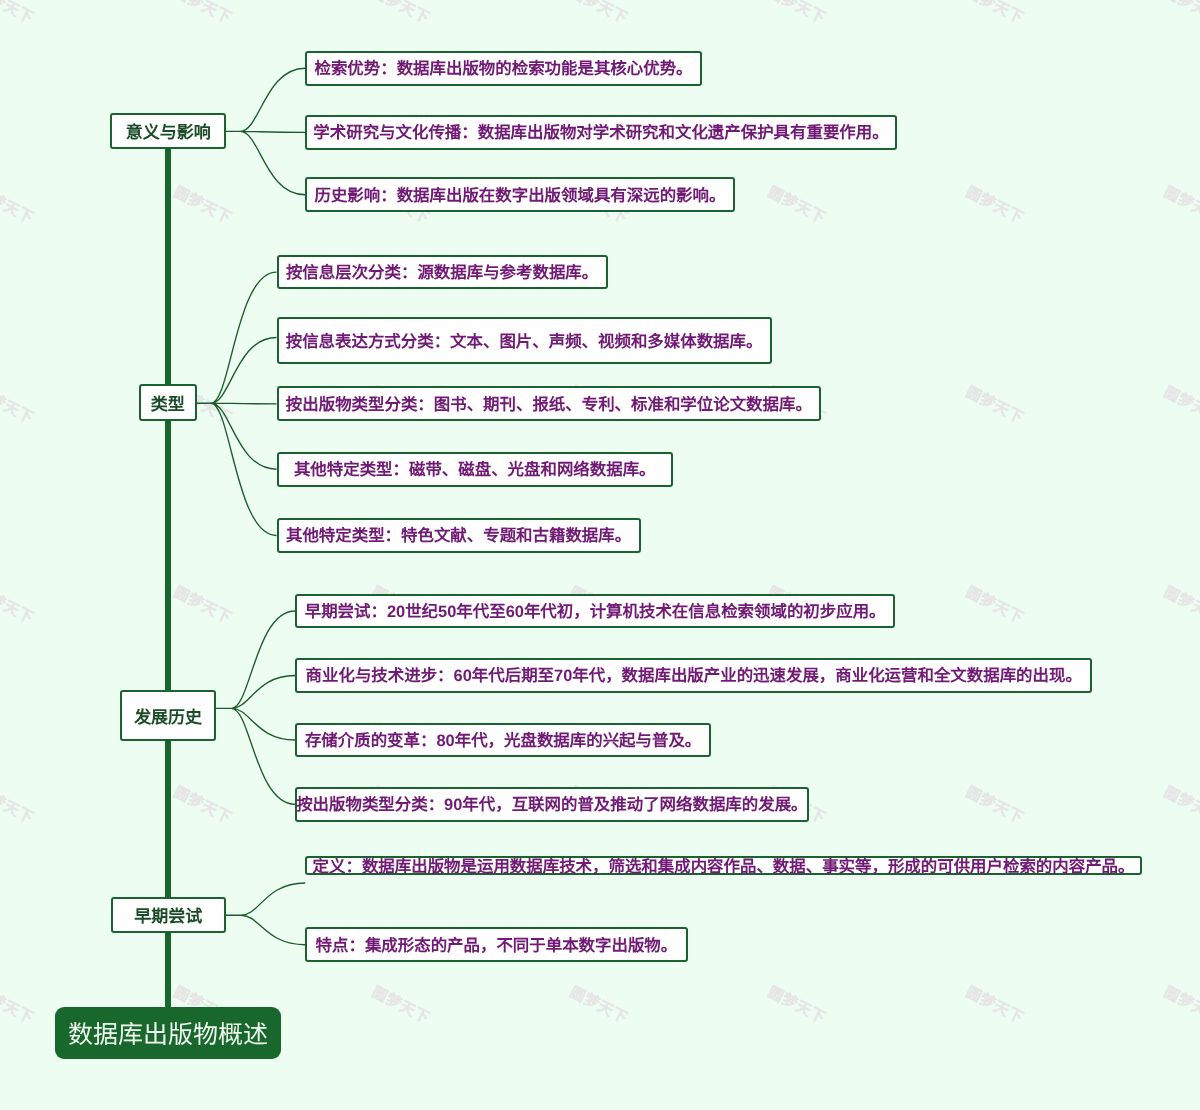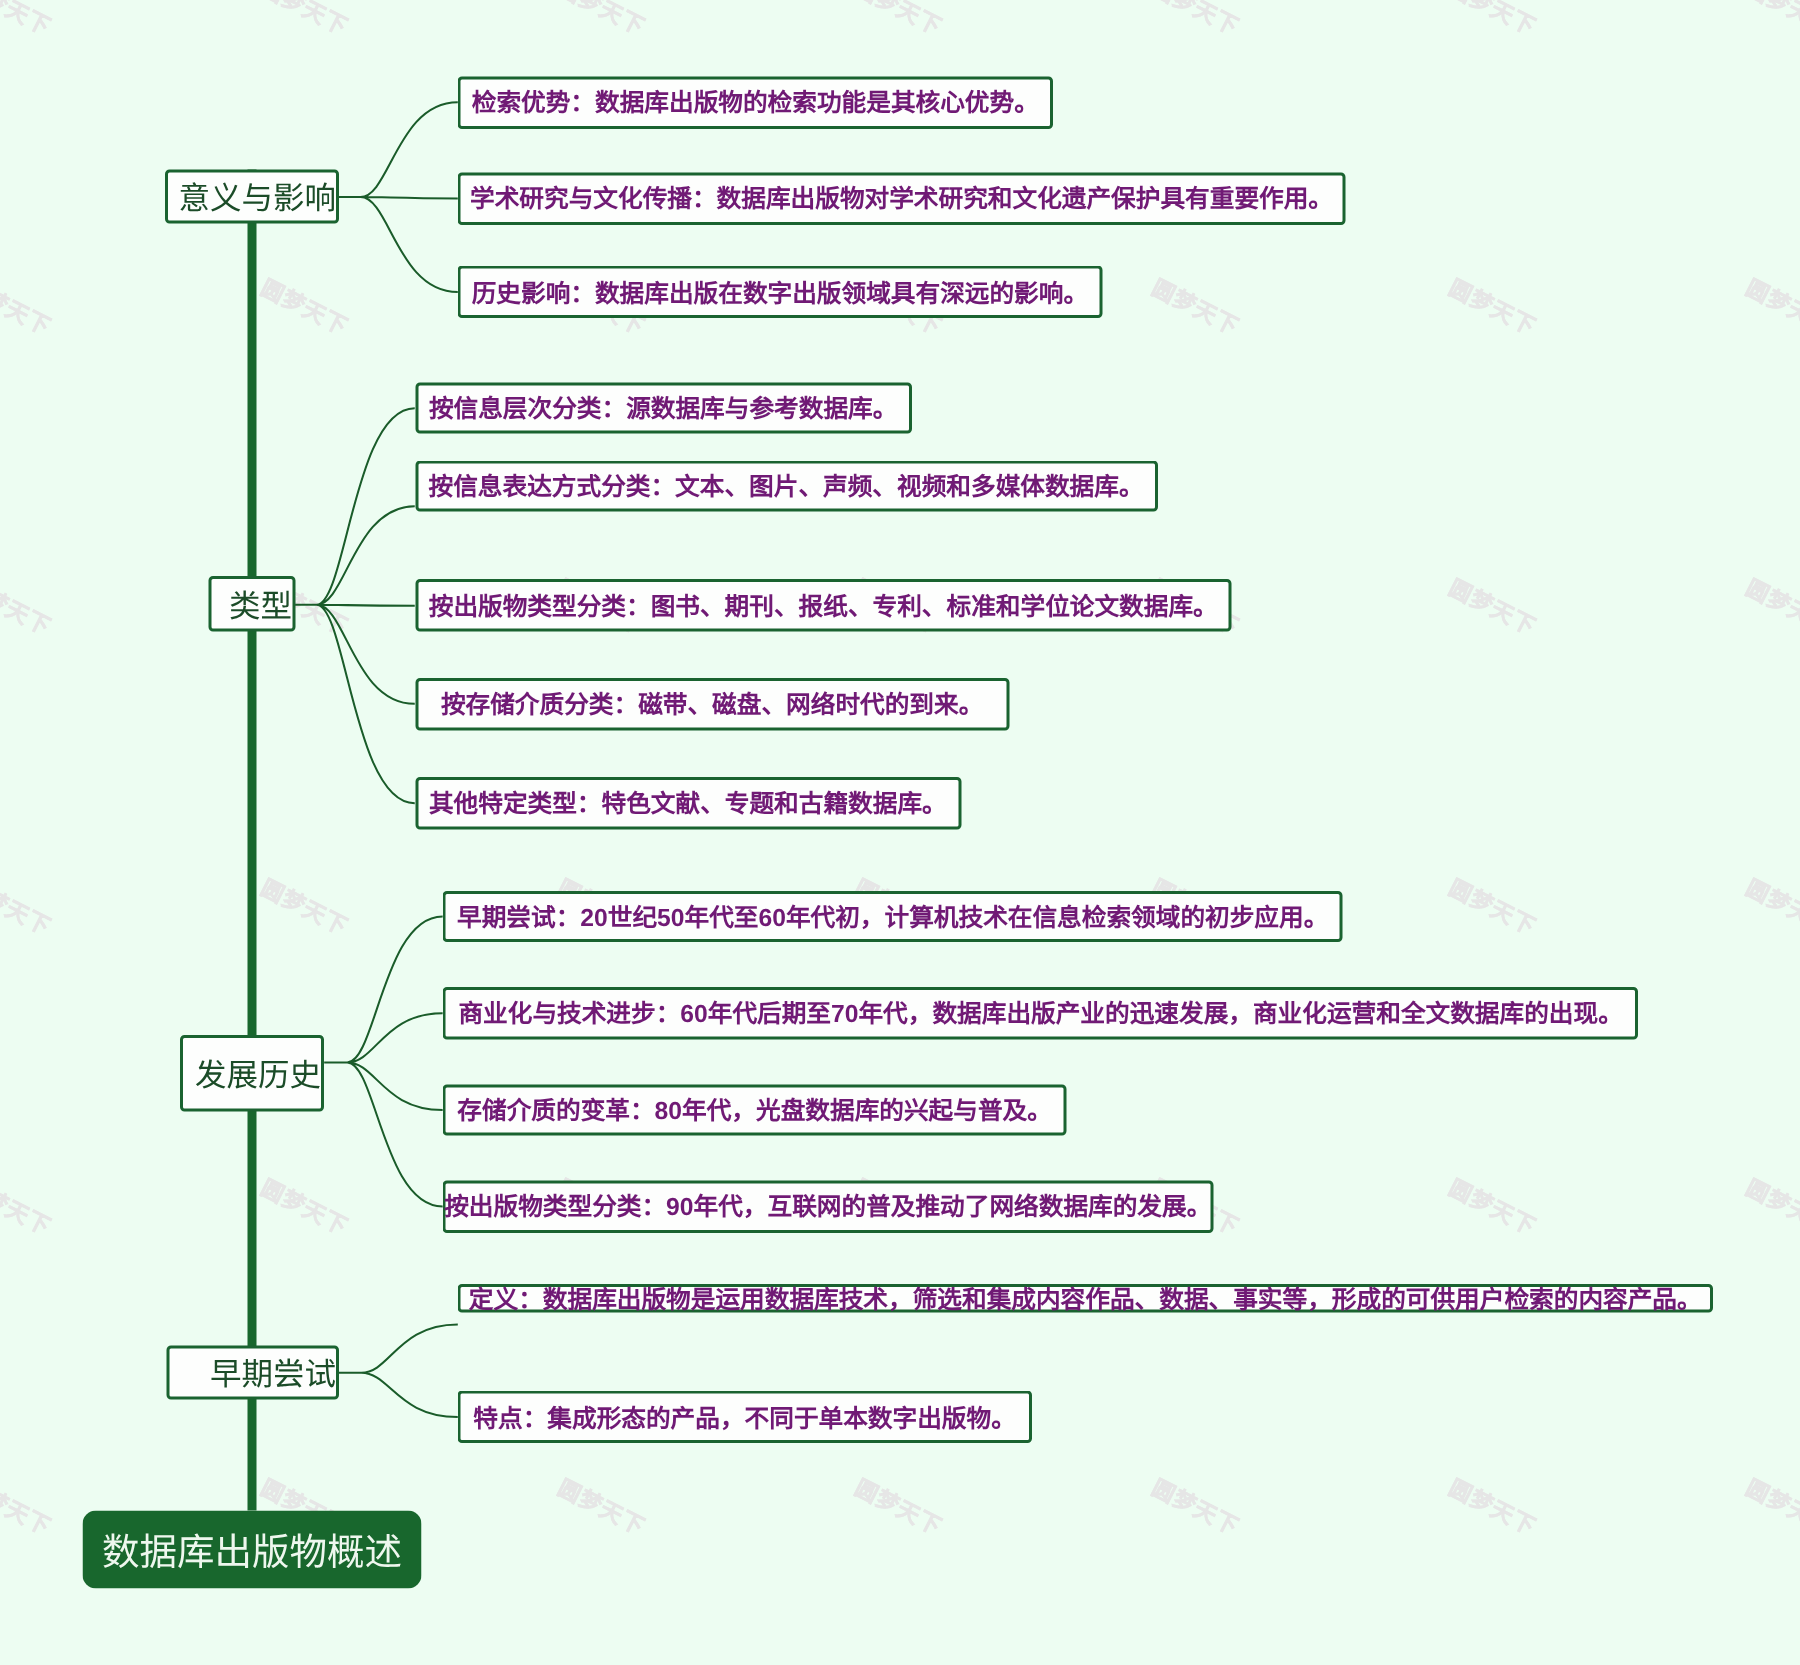--- a/index.html
+++ b/index.html
@@ -15,21 +15,21 @@
   .wm{position:absolute;color:#e6e6e6;font-size:15px;font-weight:700;
       letter-spacing:0.6px;white-space:nowrap;transform:rotate(27deg);transform-origin:0 0;
       -webkit-text-stroke:0.32px #e6e6e6;}
   #links{position:absolute;left:0;top:0;width:1200px;height:1110px;overflow:visible;}
   .node{position:absolute;transform:translateZ(0);box-sizing:border-box;white-space:nowrap;
         display:flex;align-items:center;justify-content:center;}
   .leaf > span{position:relative;top:-1px;}
   .leaf{background:#fdfefd;border:2px solid #1a6330;border-radius:3px;
         color:#701a75;font-weight:700;font-size:16.45px;}
   .branch{background:#fdfefd;border:2px solid #1a6330;border-radius:3px;
-        color:#1b4c28;font-weight:400;font-size:21px;justify-content:flex-end;}
+        color:#1b4c28;font-weight:700;font-size:17px;}
   .root{background:#18672d;border-radius:9px;color:#eef7ee;font-size:25px;font-weight:400;}
   .trunk{position:absolute;left:165px;top:113px;width:6px;height:894px;background:#18672d;}
 </style>
 </head>
 <body>
 
 <div id="stage">
   <div id="watermarks">
       <div class="wm" style="left: -18.5px; top: -19px;">圆梦天下</div>
       <div class="wm" style="left: 179.5px; top: -19px;">圆梦天下</div>
@@ -93,28 +93,28 @@
     <div class="node leaf" style="left:305.2px;top:177.3px;width:429.5px;height:34.8px">
       <span>历史影响：数据库出版在数字出版领域具有深远的影响。</span>
     </div>
 
     <div class="node branch" style="left:138.8px;top:384.4px;width:57.9px;height:37.0px">
       <span>类型</span>
     </div>
     <div class="node leaf" style="left:276.5px;top:254.7px;width:331.2px;height:34.8px">
       <span>按信息层次分类：源数据库与参考数据库。</span>
     </div>
-    <div class="node leaf" style="left:276.5px;top:307px;width:495.1px;height:34px">
+    <div class="node leaf" style="left:276.5px;top:317px;width:495.1px;height:47px">
       <span>按信息表达方式分类：文本、图片、声频、视频和多媒体数据库。</span>
     </div>
     <div class="node leaf" style="left:276.5px;top:386.4px;width:544.7px;height:34.8px">
       <span>按出版物类型分类：图书、期刊、报纸、专利、标准和学位论文数据库。</span>
     </div>
     <div class="node leaf" style="left:276.5px;top:451.8px;width:396.5px;height:34.8px">
-      <span>按存储介质分类：磁带、磁盘、网络时代的到来。</span>
+      <span>其他特定类型：磁带、磁盘、光盘和网络数据库。</span>
     </div>
     <div class="node leaf" style="left:276.5px;top:518.1px;width:364.1px;height:34.8px">
       <span>其他特定类型：特色文献、专题和古籍数据库。</span>
     </div>
 
     <div class="node branch" style="left:120.2px;top:690.1px;width:95.9px;height:51px">
       <span>发展历史</span>
     </div>
     <div class="node leaf" style="left:295.1px;top:593.6px;width:600.1px;height:34.8px">
       <span>早期尝试：20世纪50年代至60年代初，计算机技术在信息检索领域的初步应用。</span>

